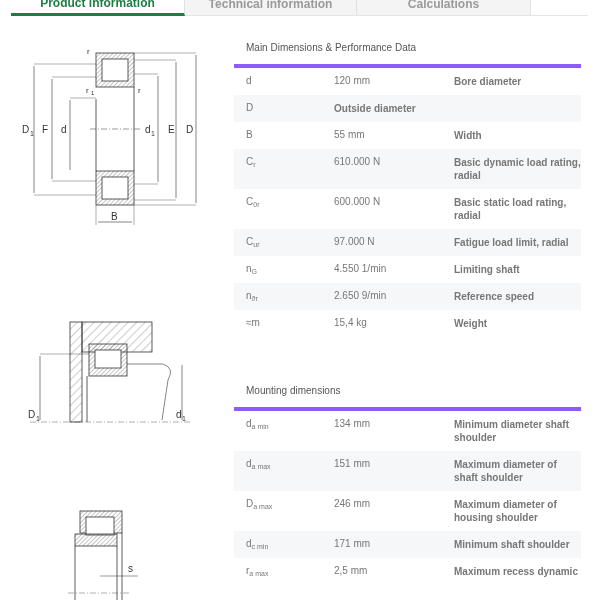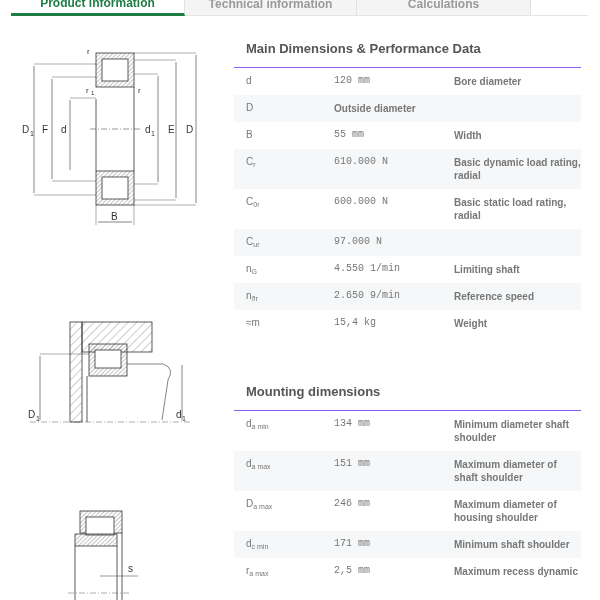--- a/index.html
+++ b/index.html
@@ -10,25 +10,25 @@
   .tab { height: 23px; display: flex; align-items: center; justify-content: center; font-size: 12px; font-weight: bold; background: #f4f4f4; color: #9a9a9a; border-right: 1px solid #e2e2e2; }
   .tab.active { background: #fff; color: #1e7d45; border-bottom: 3px solid #1e7d45; height: 24px; }
   .tab-1 { width: 174px; }
   .tab-2 { width: 172px; }
   .tab-3 { width: 174px; }
 
   .drawings { position: absolute; left: 0; top: 0; width: 225px; height: 600px; }
   .drawings svg { position: absolute; }
 
   .panel { position: absolute; left: 234px; top: 30px; width: 347px; }
-  .section-title { font-size: 13px; color: #555; font-weight: bold; padding: 0 0 0 12px; height: 38px; display: flex; align-items: center; border-bottom: 1px solid #8b5cf6; }
+  .section-title { font-size: 10px; color: #555; font-weight: normal; padding: 0 0 0 12px; height: 38px; display: flex; align-items: center; border-bottom: 4px solid #8b5cf6; }
   .row { display: flex; padding: 0 0 0 12px; font-size: 10px; color: #777; }
   .row:nth-child(even) { background: #f6f7f8; }
   .row .sym { width: 88px; }
-  .row .val { width: 120px; font-family: Liberation Mono, monospace; }
+  .row .val { width: 120px; }
   .row .desc { flex: 1; line-height: 13px; font-weight: bold; }
   .row sub { font-size: 7px; vertical-align: -2px; }
   .rows .row { min-height: 27px; padding-top: 7px; }
   .rows .row.tall { min-height: 40px; }
   .gap { height: 36px; }
 </style>
 </head>
 <body>
 
 <div class="tabs">
@@ -155,20 +155,21 @@
         <span class="desc">Basic dynamic load rating, radial</span>
       </div>
     <div class="row tall">
         <span class="sym"><span>C</span><sub>0r</sub></span>
         <span class="val">600.000 N</span>
         <span class="desc">Basic static load rating, radial</span>
       </div>
     <div class="row">
         <span class="sym"><span>C</span><sub>ur</sub></span>
         <span class="val">97.000 N</span>
+        <span class="desc">Fatigue load limit, radial</span>
       </div>
     <div class="row">
         <span class="sym"><span>n</span><sub>G</sub></span>
         <span class="val">4.550 1/min</span>
         <span class="desc">Limiting shaft</span>
       </div>
     <div class="row">
         <span class="sym"><span>n</span><sub>ϑr</sub></span>
         <span class="val">2.650 9/min</span>
         <span class="desc">Reference speed</span>

